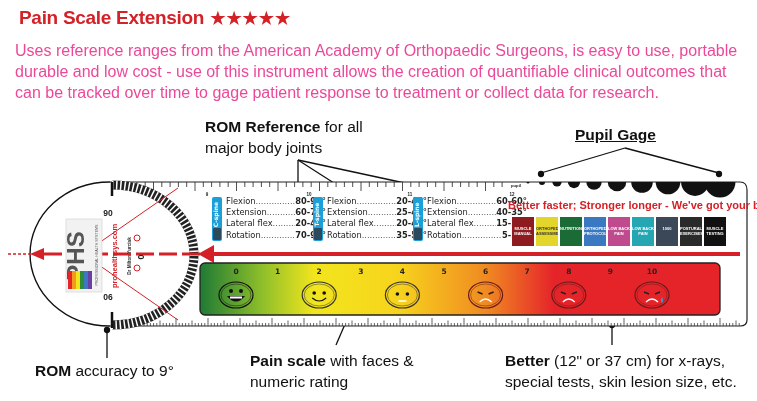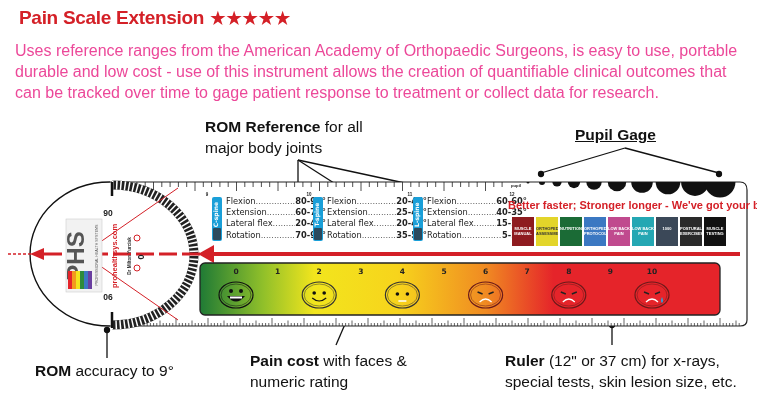--- a/index.html
+++ b/index.html
@@ -32,22 +32,22 @@
 <body>
 
 <div class="title">
   <span>Pain Scale Extension</span><span class="stars">★★★★★</span>
 </div>
 <div class="desc">Uses reference ranges from the American Academy of Orthopaedic Surgeons, is easy to use, portable durable and low cost - use of this instrument allows the creation of quantifiable clinical outcomes that can be tracked over time to gage patient response to treatment or collect data for research.</div>
 
 <div class="callout" id="rom-ref"><b>ROM Reference</b><span> for all major body joints</span></div>
 <div class="callout" id="pupil"><b>Pupil Gage</b></div>
 <div class="callout" id="rom-acc"><b>ROM</b><span> accuracy to 9°</span></div>
-<div class="callout" id="pain"><b>Pain cost</b><span> with faces &amp; numeric rating</span></div>
-<div class="callout" id="ruler"><b>Ruler</b><span> (12" or 37 cm) for x-rays, special tests, skin lesion size, etc.</span></div>
+<div class="callout" id="pain"><b>Pain scale</b><span> with faces &amp; numeric rating</span></div>
+<div class="callout" id="ruler"><b>Better</b><span> (12" or 37 cm) for x-rays, special tests, skin lesion size, etc.</span></div>
 
 <svg id="device" width="757" height="401" viewBox="0 0 757 401">
   <defs>
     <linearGradient id="painGrad" x1="0" x2="1" y1="0" y2="0">
       <stop offset="0" stop-color="#1f7a35"></stop>
       <stop offset="0.12" stop-color="#8fbf2a"></stop>
       <stop offset="0.22" stop-color="#f2e51d"></stop>
       <stop offset="0.38" stop-color="#f7d41c"></stop>
       <stop offset="0.55" stop-color="#f08a22"></stop>
       <stop offset="0.68" stop-color="#e5242a"></stop>

